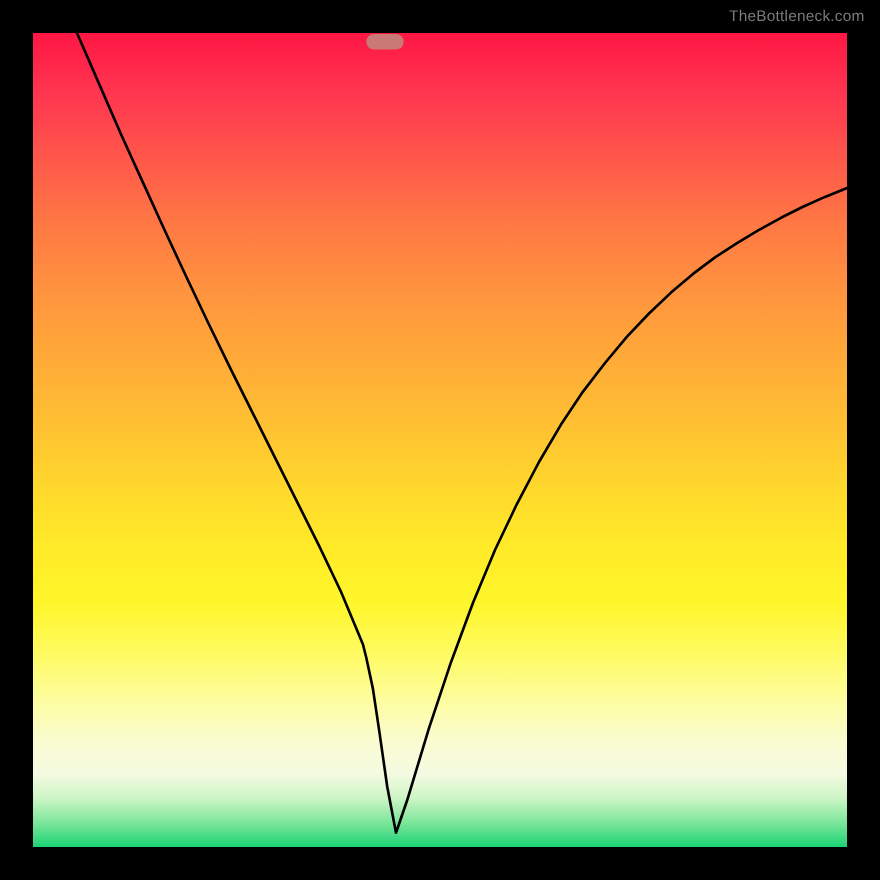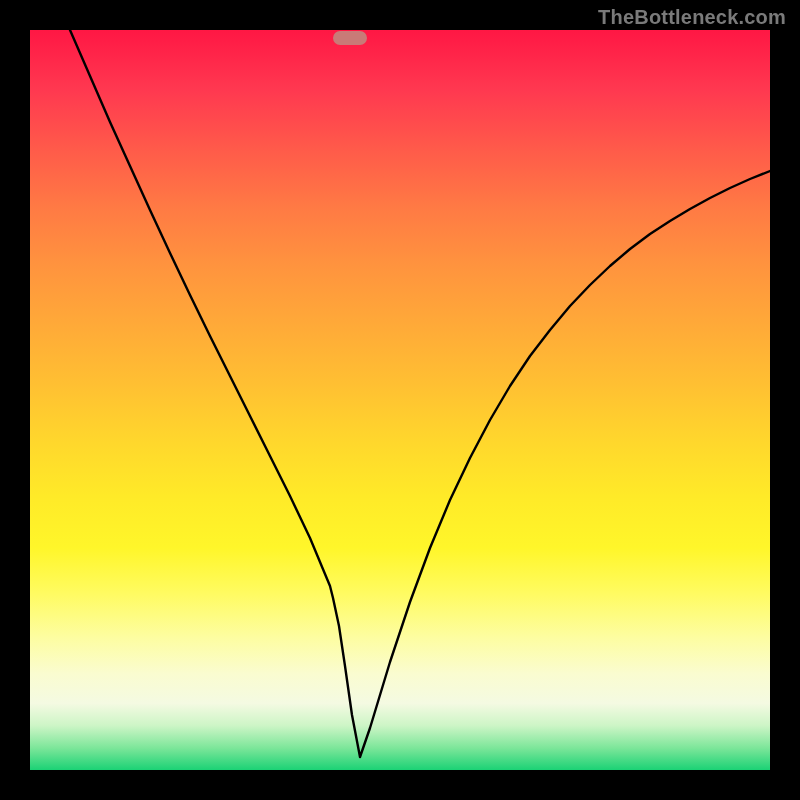--- a/index.html
+++ b/index.html
@@ -35,22 +35,22 @@
       #cdf5c6 94%,
       #7de69a 97%,
       #1bd275 100%
     );
   }
   .watermark {
     position: absolute;
     top: 6px;
     right: 14px;
     color: #7a7a7a;
-    font-size: 20px;
-    font-weight: 700;
+    font-size: 14px;
+    font-weight: 400;
     letter-spacing: 0.2px;
   }
   svg.curve {
     position: absolute;
     left: 0;
     top: 0;
     width: 740px;
     height: 740px;
   }
   .marker {

